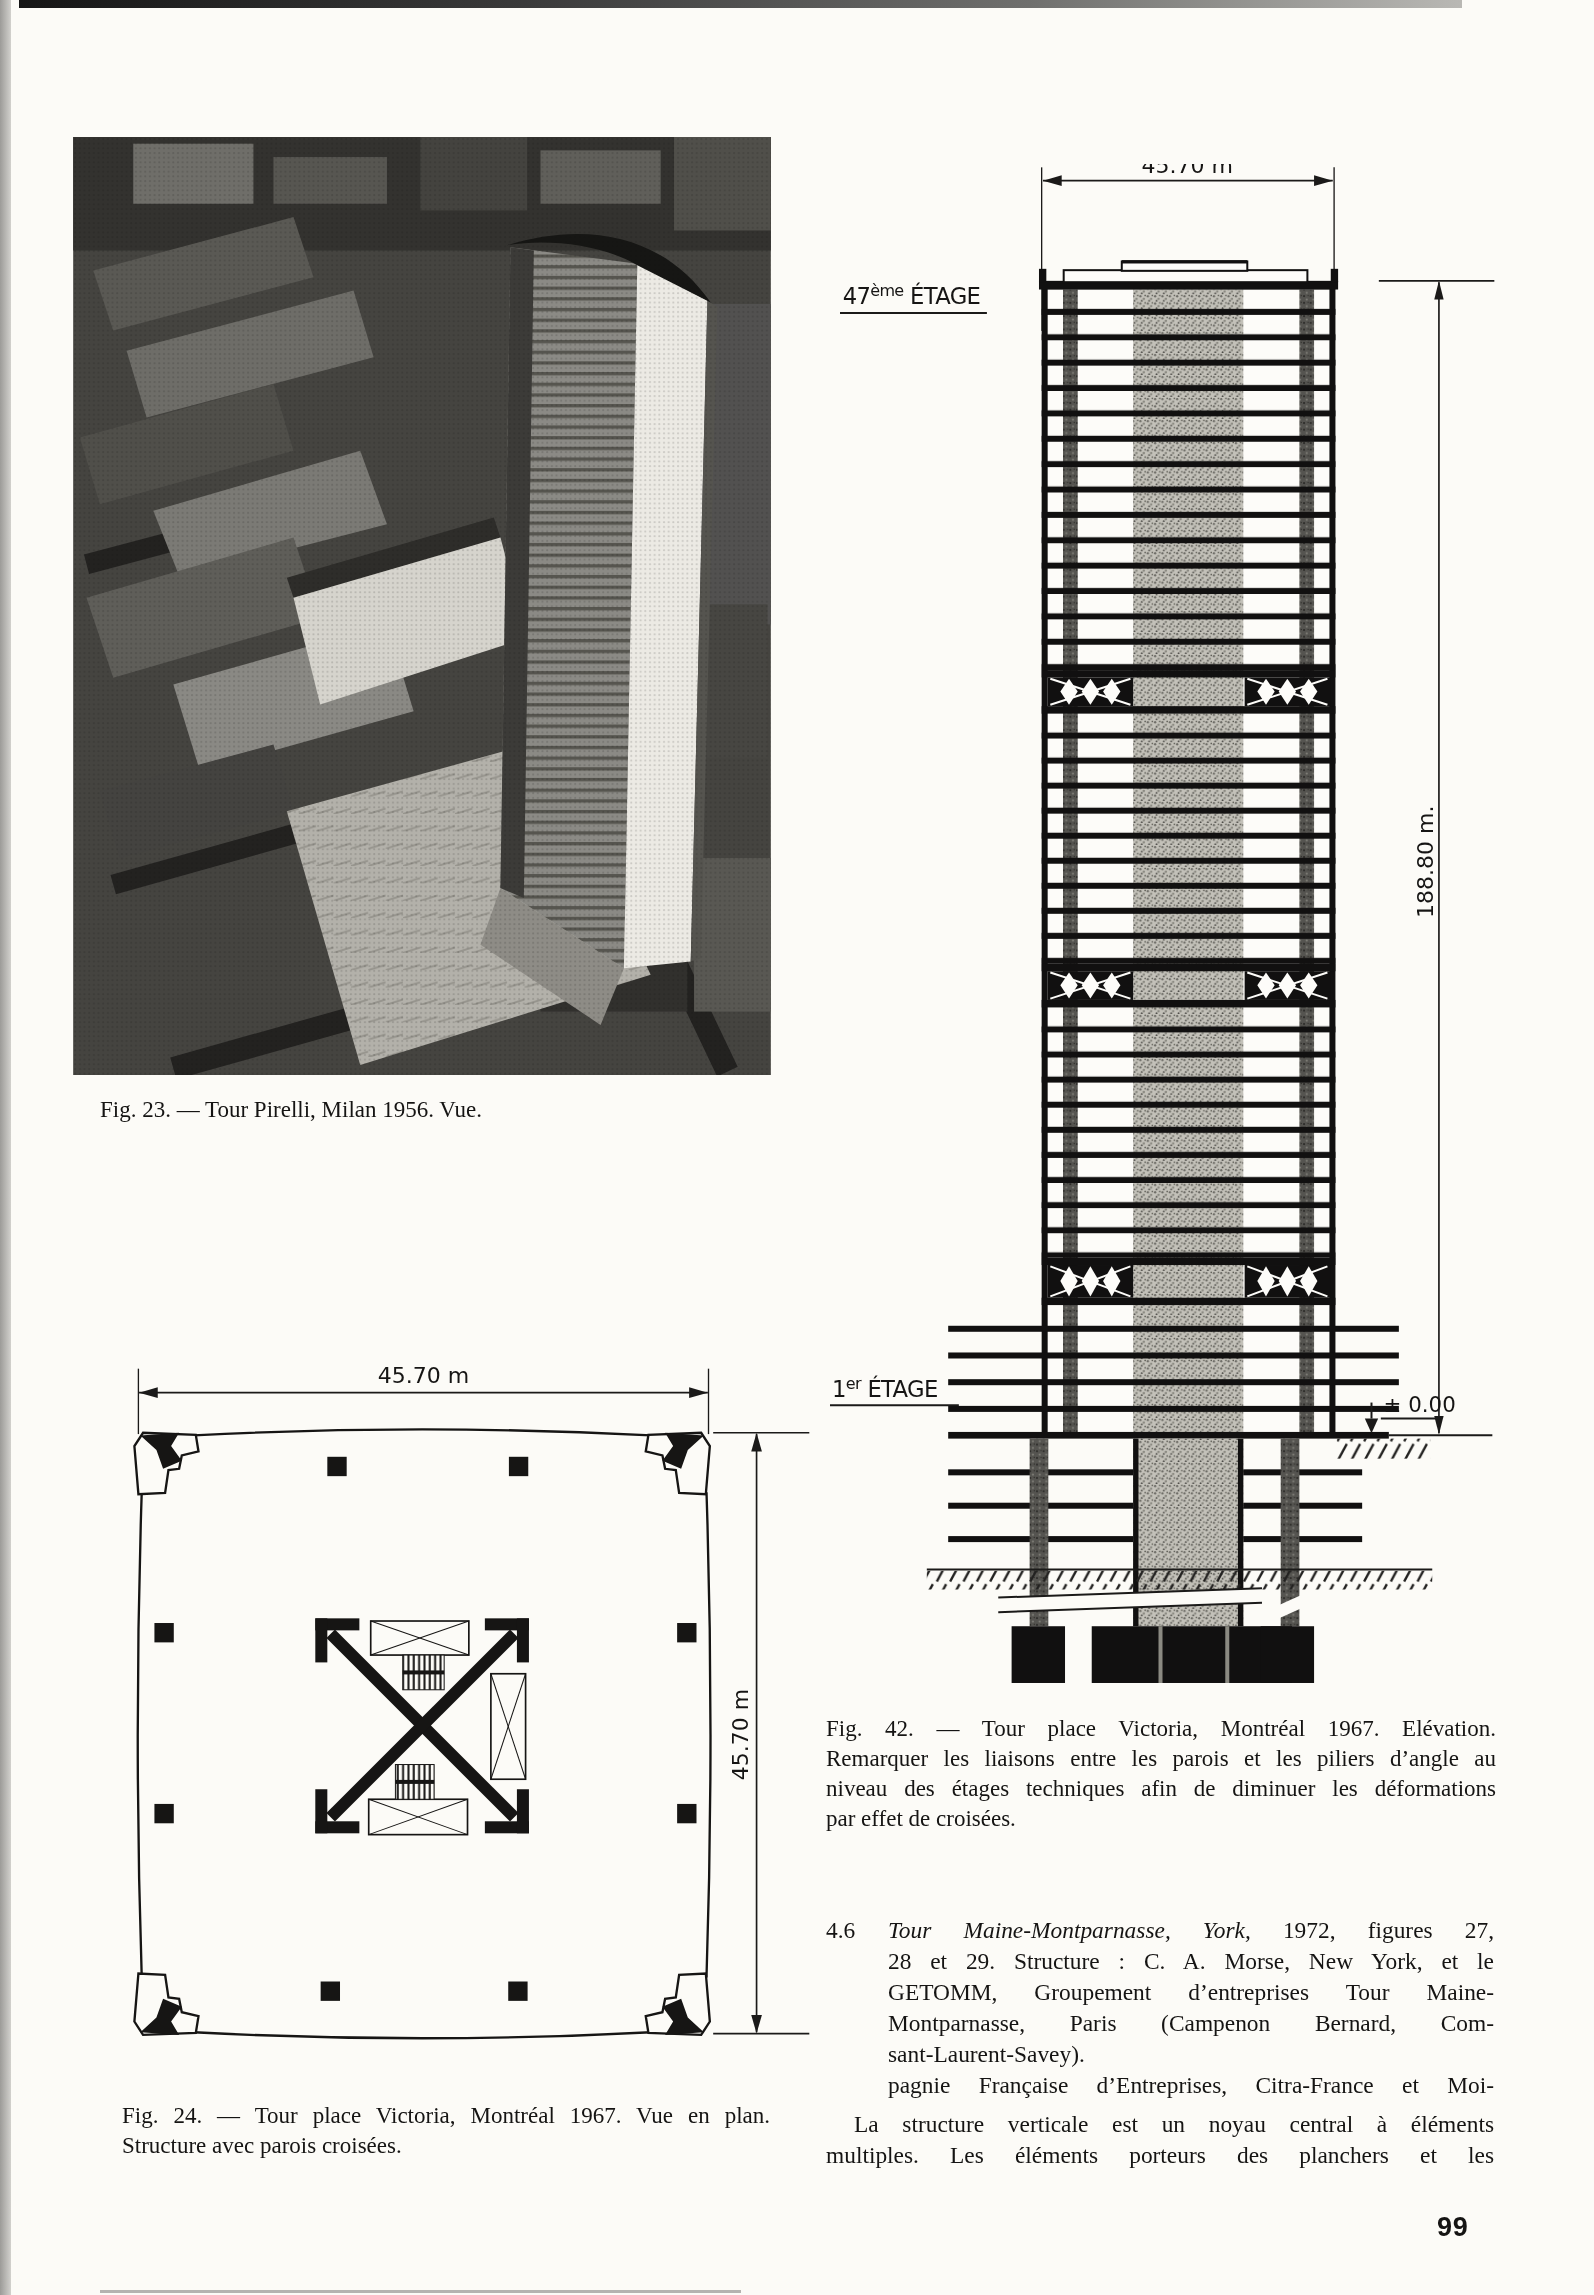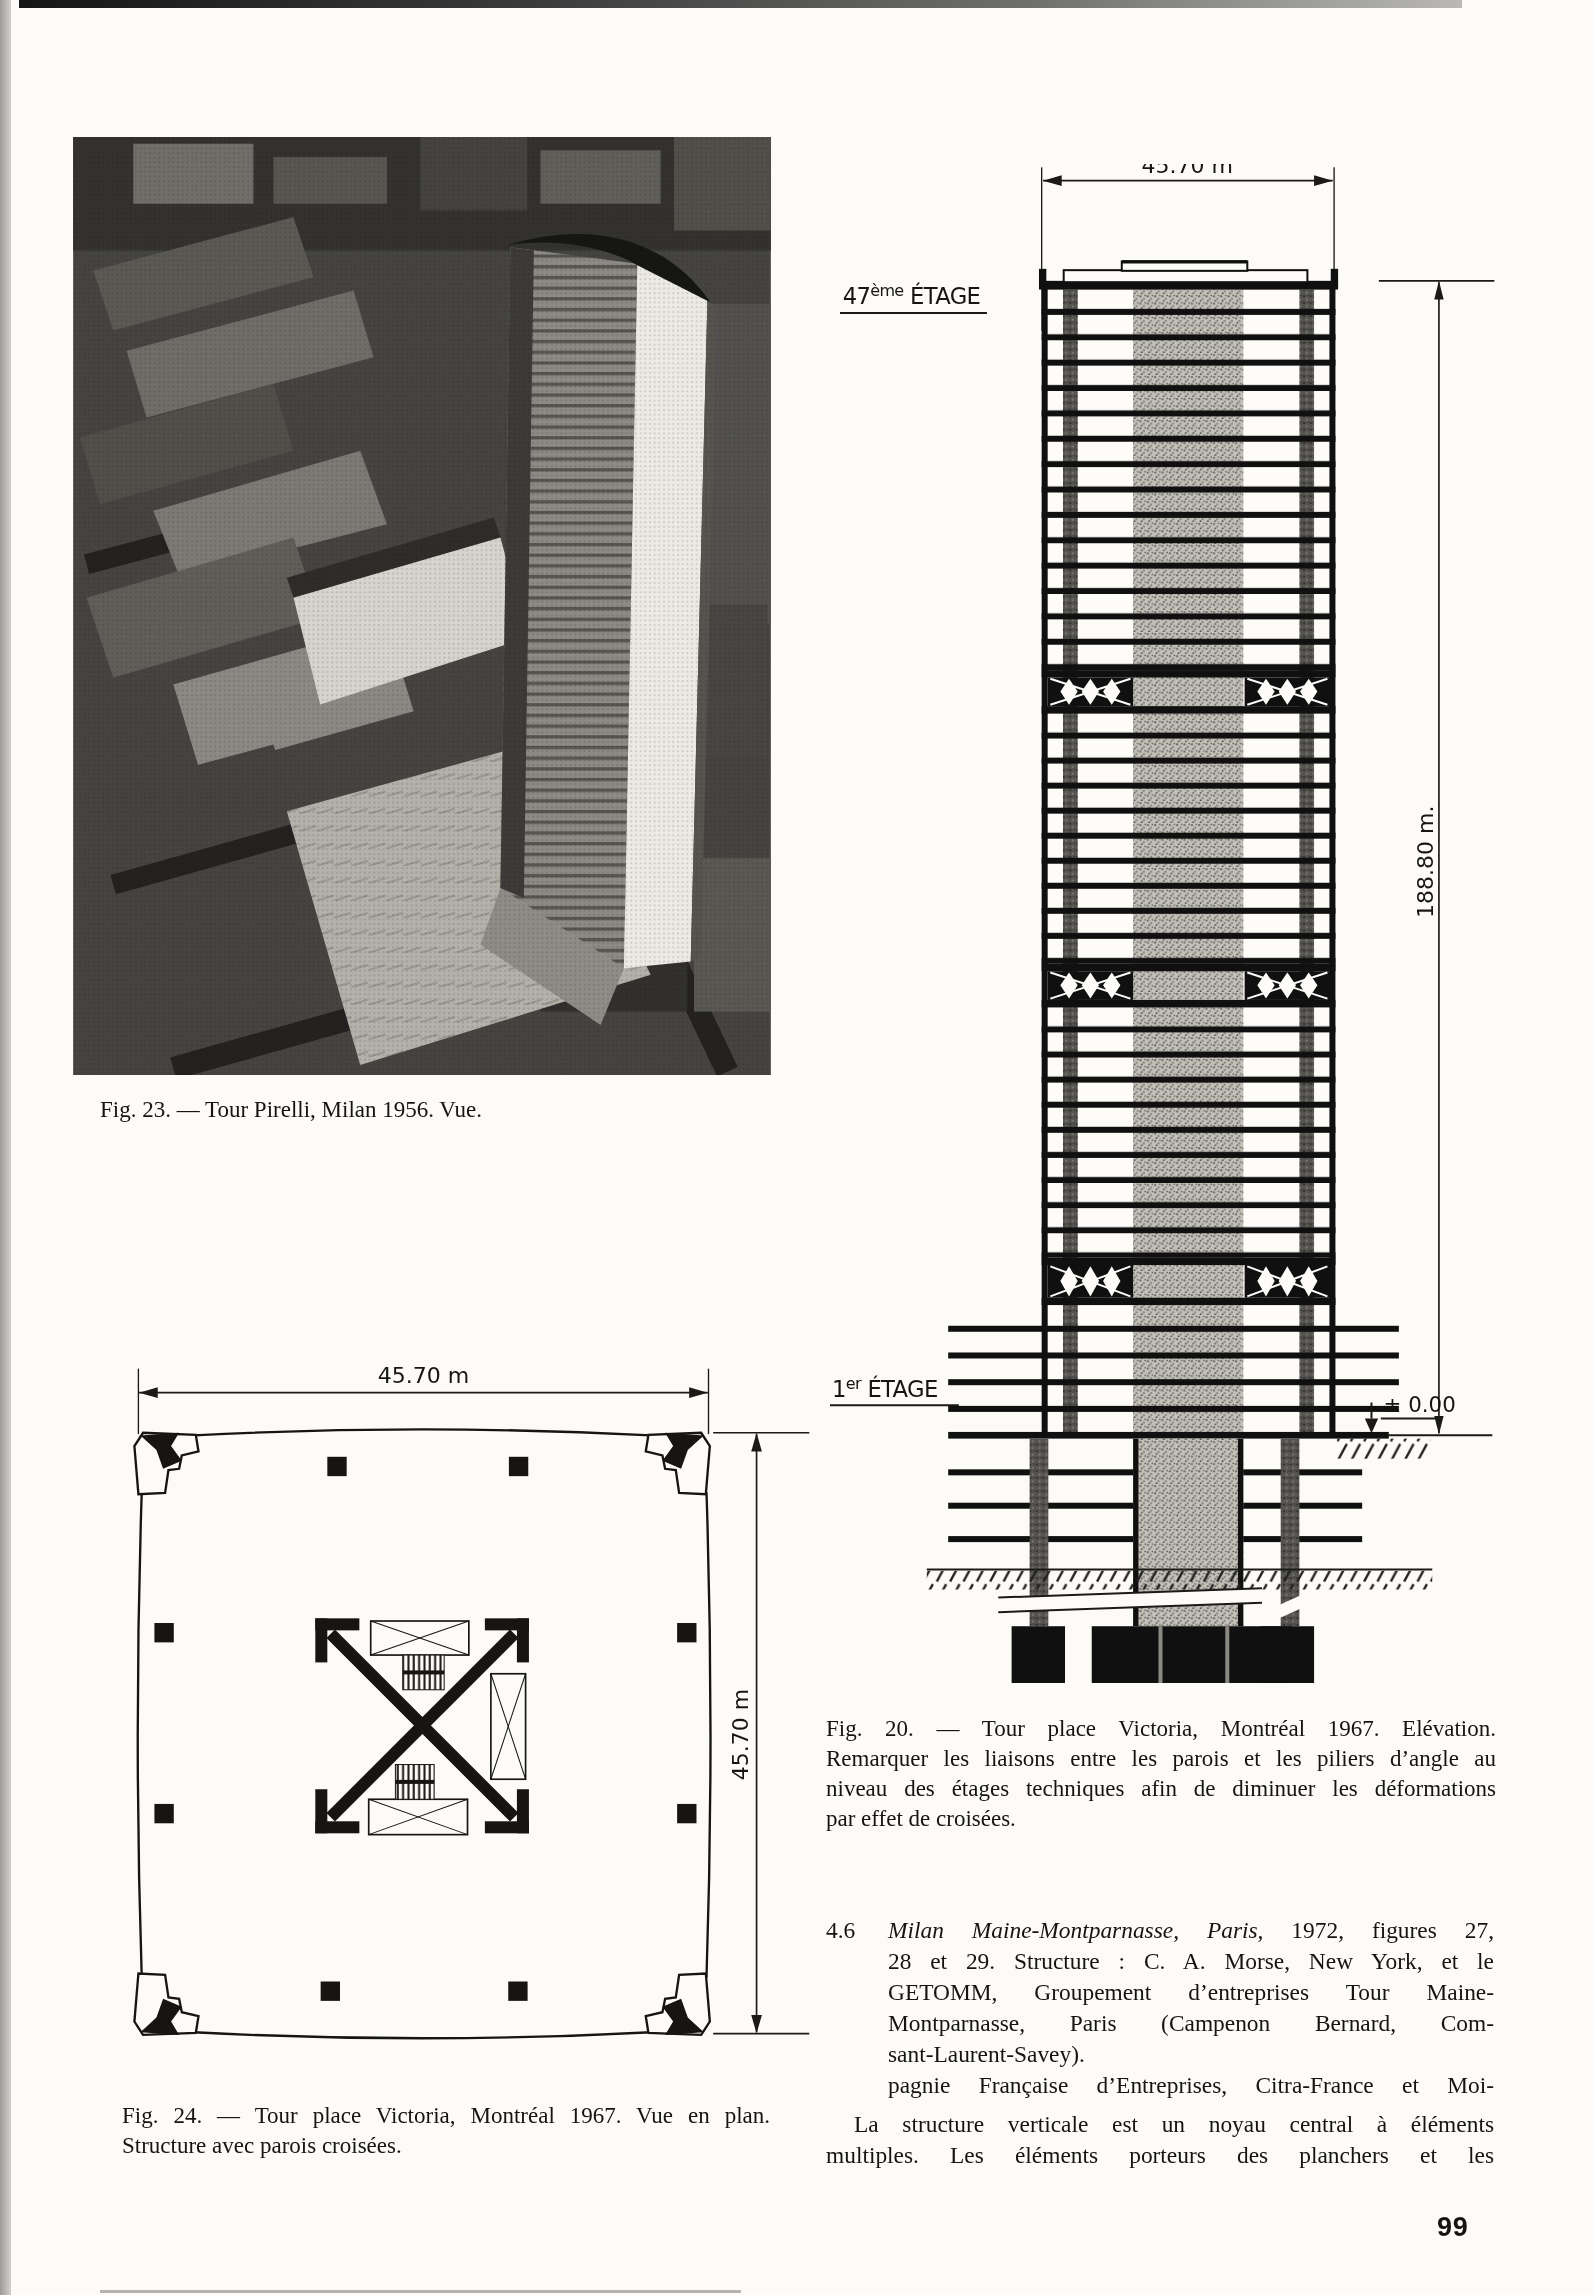--- a/index.html
+++ b/index.html
@@ -248,29 +248,29 @@
     <polygon points="1905,2408 1958,2384 1958,2404 1905,2428" fill="#fcfbf7"></polygon>
     <rect x="1515" y="2435" width="80" height="85" fill="#111010"></rect>
     <rect x="1635" y="2435" width="300" height="85" fill="#111010"></rect>
     <rect x="1735" y="2435" width="6" height="85" fill="#8b8a82"></rect>
     <rect x="1835" y="2435" width="6" height="85" fill="#8b8a82"></rect>
     <rect x="1888" y="2435" width="80" height="85" fill="#111010"></rect>
   </g>
 </svg>
 
 <div class="abs cap" style="left:826px;top:1714px;width:670px;">
-  <div class="jl">Fig. 20. — Tour place Victoria, Montréal 1967. Elévation.</div>
+  <div class="jl">Fig. 42. — Tour place Victoria, Montréal 1967. Elévation.</div>
   <div class="jl">Remarquer les liaisons entre les parois et les piliers d’angle au</div>
   <div class="jl">niveau des étages techniques afin de diminuer les déformations</div>
   <div class="ll">par effet de croisées.</div>
 </div>
 
 <div class="abs bodytxt s46" style="left:826px;top:1907px;width:668px;">
   <span class="num">4.6</span>
-  <div class="line jl"><span style="font-style:italic">Milan Maine-Montparnasse, Paris,</span><span> 1972, figures 27,</span></div>
+  <div class="line jl"><span style="font-style:italic">Tour Maine-Montparnasse, York,</span><span> 1972, figures 27,</span></div>
   <div class="line jl">28 et 29. Structure : C. A. Morse, New York, et le</div>
   <div class="line jl">GETOMM, Groupement d’entreprises Tour Maine-</div>
   <div class="line jl">Montparnasse, Paris (Campenon Bernard, Com-</div>
   <div class="line ll">sant-Laurent-Savey).</div>
   <div class="line jl">pagnie Française d’Entreprises, Citra-France et Moi-</div>
 </div>
 
 <div class="abs bodytxt" style="left:826px;top:2101px;width:668px;">
   <div class="jl indent1">La structure verticale est un noyau central à éléments</div>
   <div class="jl">multiples. Les éléments porteurs des planchers et les</div>

